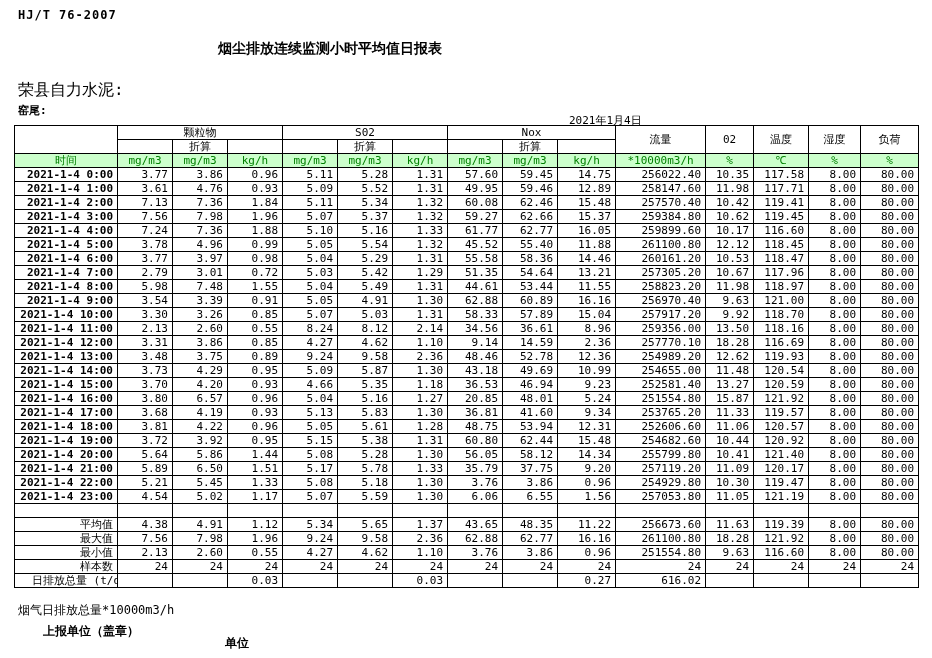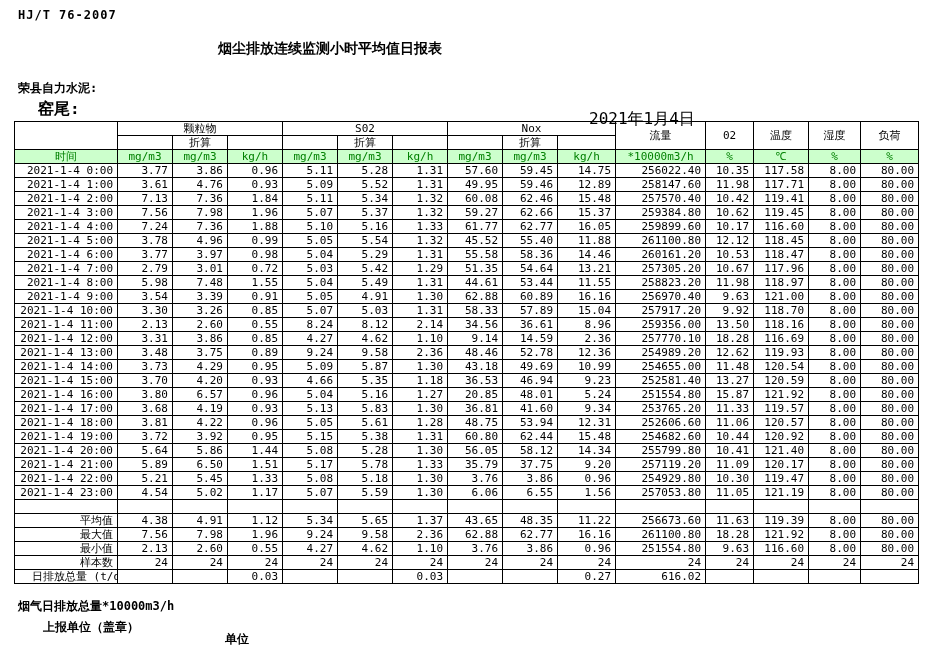--- a/index.html
+++ b/index.html
@@ -4,36 +4,36 @@
 <style>
   * { box-sizing: border-box; }
   html,body { margin:0; padding:0; background:#fff; }
   body {
     width:932px; height:658px; overflow:hidden;
     font-family:"DejaVu Sans Mono","Liberation Mono",monospace;
     font-size:11px; color:#000;
   }
   .std { font-weight:bold; font-size:12px; padding:8px 4px 0 18px; letter-spacing:1px; }
   .title { width:660px; text-align:center; font-weight:bold; font-size:14px; margin-top:18px; }
-  .company { font-weight:bold; font-size:12px; padding:22px 0 0 18px; }
-  .loc-line { position:relative; font-size:16px; padding:2px 0 0 18px; height:18px;margin-left:20px; }
+  .company { font-weight:normal; font-size:16px; padding:22px 0 0 18px; }
+  .loc-line { position:relative; font-size:11px; padding:2px 0 0 18px; height:18px; }
   .loc { font-weight:bold; }
   .date { position:absolute; left:569px; top:12px; font-weight:normal; }
   table { border-collapse:collapse; table-layout:fixed; margin:6px 0 0 14px; width:905px; }
   td,th {
     border:1px solid #000; height:14px; line-height:13px; padding:0 4px 0 0;
     font-weight:normal; white-space:nowrap; overflow:hidden; text-align:right;
     font-size:11px;
   }
   thead th { text-align:center; padding:0; }
   .green { background:#ccffcc; color:#008000; }
-  td.time { text-align:right; }
+  td.time { text-align:right;font-weight:bold; }
   td.label { text-align:right; }
   td.label-left { text-align:left; padding:0 0 0 17px; }
-  .note { font-size:12px; font-weight:bold; padding:14px 0 0 18px; }
+  .note { font-size:12px; font-weight:normal; padding:14px 0 0 18px; }
   .footer-line { position:relative; font-size:12px; font-weight:bold; padding:4px 0 0 18px; height:18px;margin-left:25px; }
   .unit-lbl { position:absolute; left:200px; top:16px; }
 </style>
 <style>.green{background:#ccffcc;color:#008000;margin-top:48px;}</style></head>
 <body>
 
 <div class="std">HJ/T  76-2007</div>
 <div class="title">烟尘排放连续监测小时平均值日报表</div>
 <div class="company">荣县自力水泥:</div>
 <div class="loc-line">

